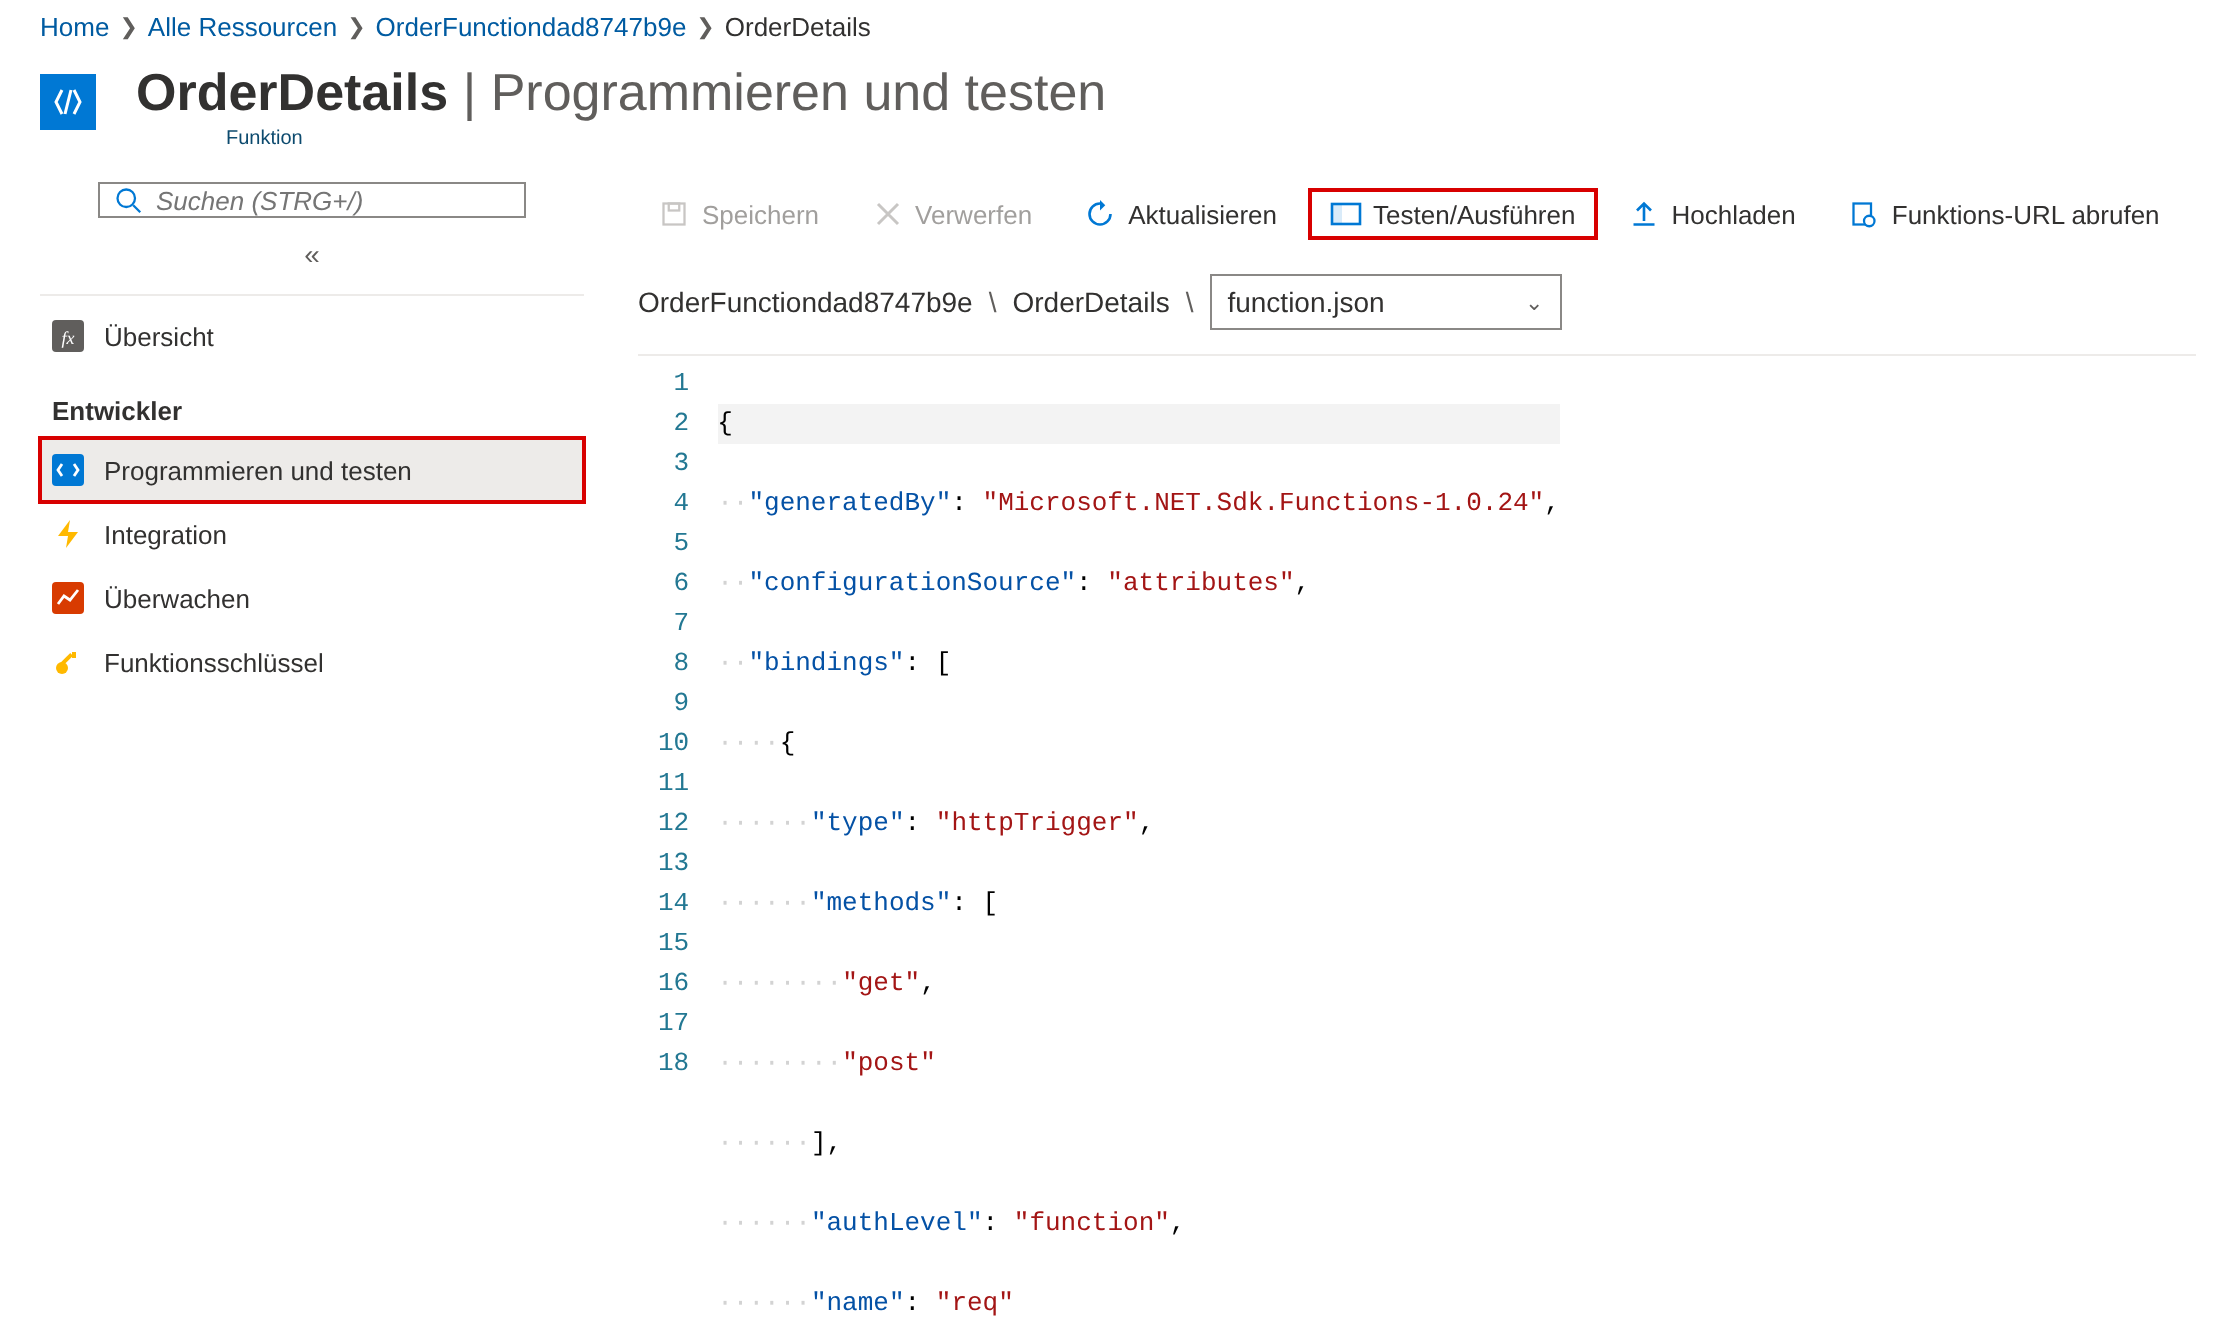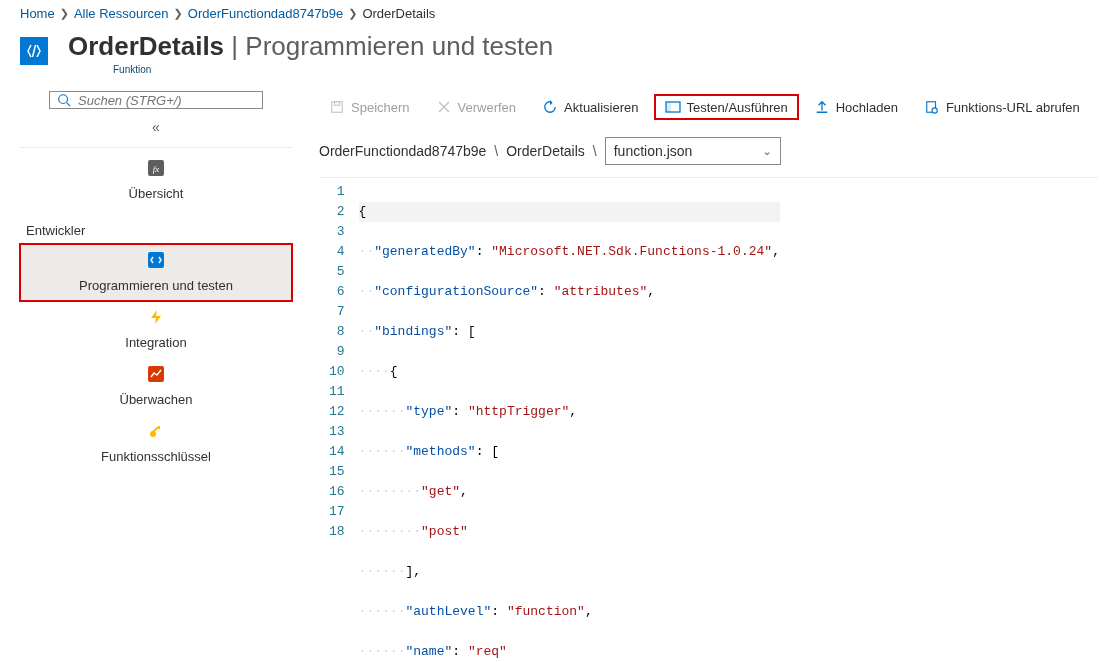--- a/index.html
+++ b/index.html
@@ -62,26 +62,25 @@
   border: none; outline: none; flex:1; font-style: italic; color: #605e5c;
   font-size: 13px;
 }
 .collapse-btn { color: #605e5c; font-size: 14px; cursor: pointer; padding: 2px 4px; }
 
 .side-item {
   display: flex; align-items: center; gap: 10px;
   padding: 8px 6px;
   cursor: pointer;
   font-size: 13px;
-  flex-direction: column;
 }
 .side-item.active { background: #edebe9; }
 .side-item.highlight-red { outline: 2px solid #d80000; outline-offset: -1px; }
 .side-group-label {
-  font-weight: 400;
+  font-weight: 700;
   padding: 14px 6px 6px 6px;
   font-size: 13px;
 }
 .divider { border-top: 1px solid #edebe9; margin: 10px 0 4px 0; }
 
 .ico { width: 16px; height: 16px; display:inline-flex; align-items:center; justify-content:center; }
 
 .main {
   flex: 1;
   padding: 0 10px 0 18px;

